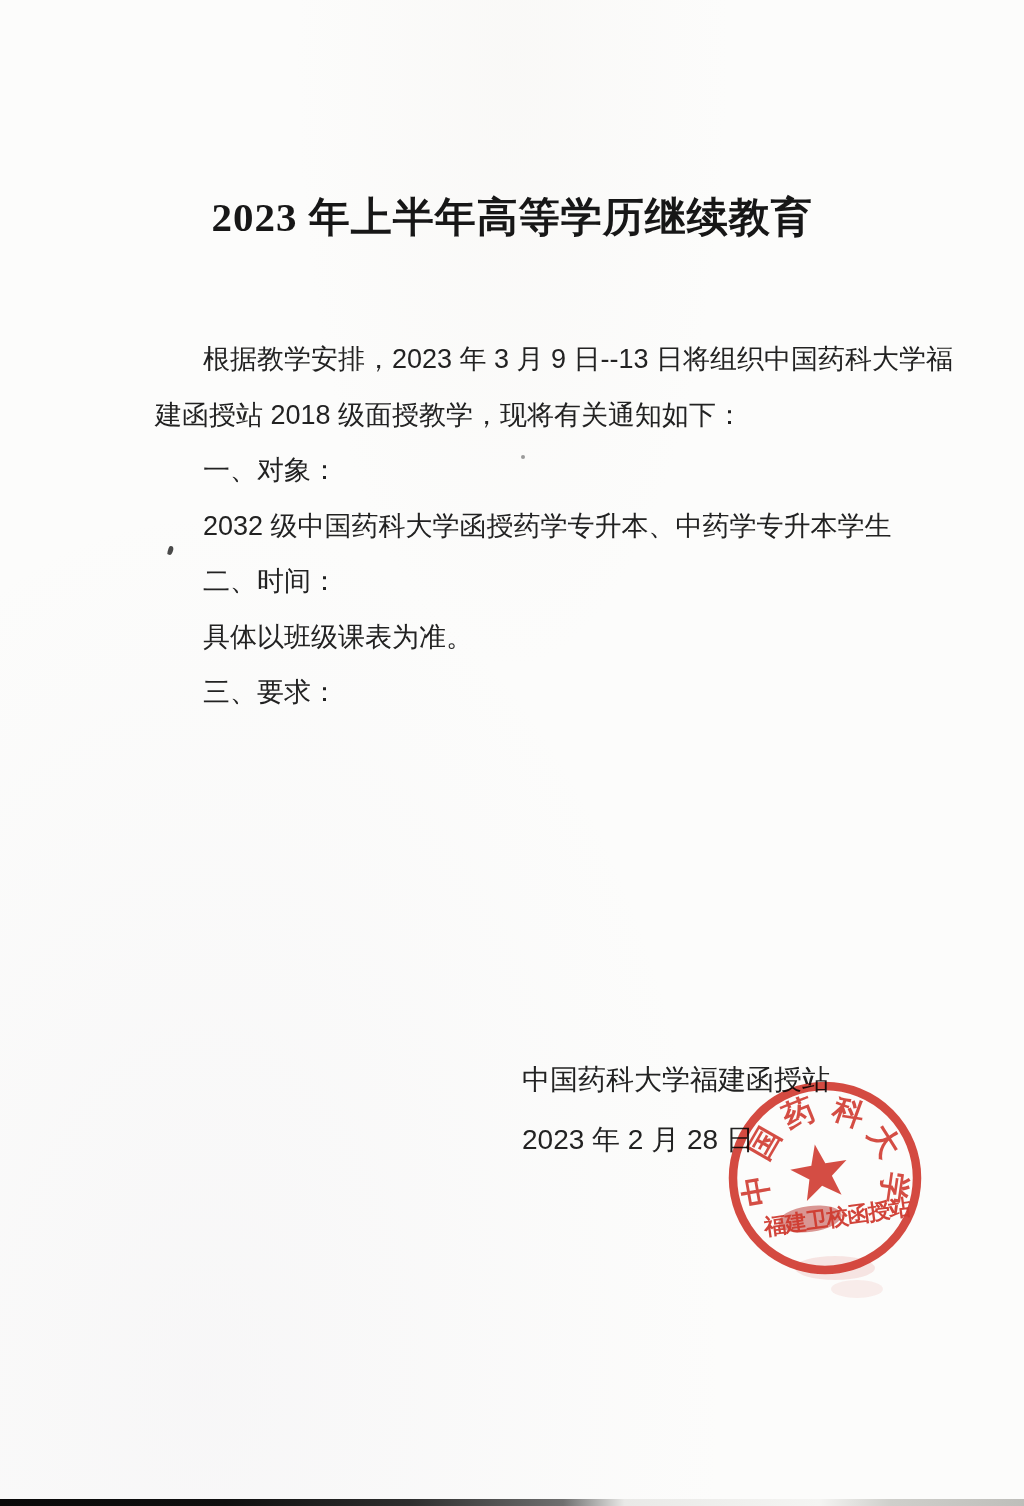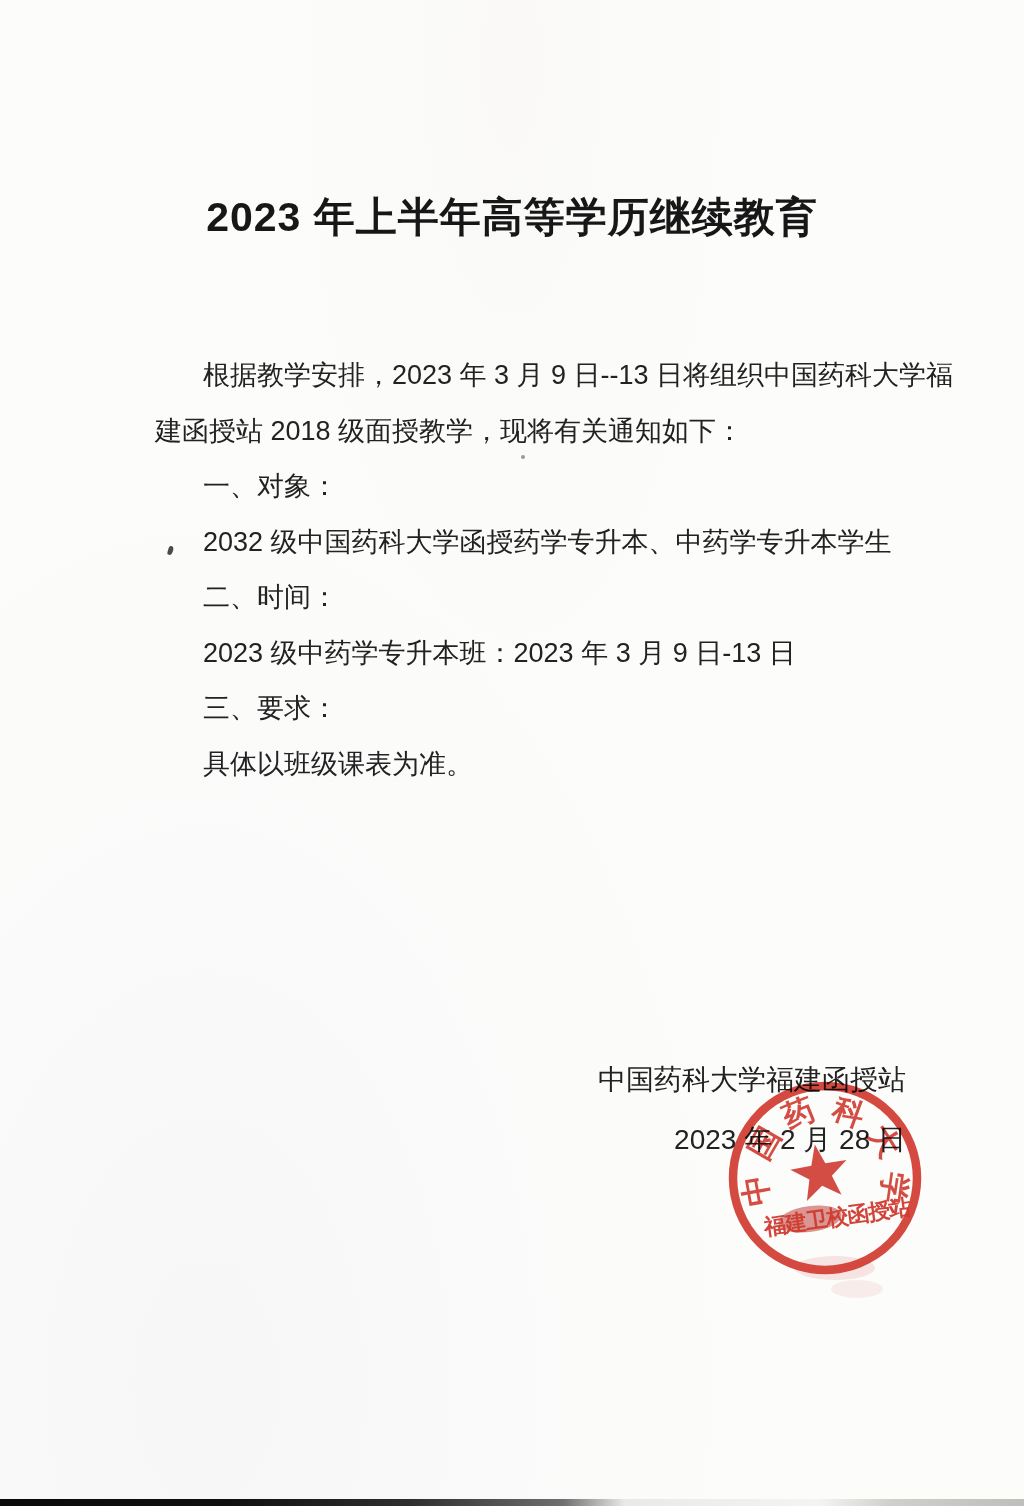--- a/index.html
+++ b/index.html
@@ -14,48 +14,48 @@
     overflow: hidden;
     font-family: "Liberation Sans", "DejaVu Sans", sans-serif;
     color: #1e1e1e;
   }
   .doc-title {
     position: absolute;
     top: 186px;
     left: 0;
     width: 1024px;
     text-align: center;
-    font-family: Liberation Sans, sans-serif;
+    font-family: Liberation Serif, serif;
     font-weight: 700;
     font-size: 41px;
     line-height: 62px;
     color: #171717;
     letter-spacing: 1px;
   }
   .body-block {
     position: absolute;
-    top: 348px;
+    top: 332px;
     left: 155px;
     width: 760px;
   }
   .body-line {
     height: 55.5px;
     line-height: 55.5px;
     font-size: 27px;
     font-weight: 500;
     white-space: nowrap;
     color: #222;
   }
   .body-line.indent { padding-left: 48px; }
   .sig-block {
     position: absolute;
     top: 1050px;
-    left: 506px;
+    left: 522px;
     width: 400px;
-    text-align: right;
+    text-align: left;
   }
   .sig-line {
     height: 60px;
     line-height: 60px;
     font-size: 28px;
     font-weight: 500;
     white-space: nowrap;
     color: #222;
   }
   .stamp {
@@ -97,23 +97,22 @@
   <div class="doc-title">
     <div>2023 年上半年高等学历继续教育</div>
   </div>
 
   <div class="body-block">
     <div class="body-line indent">根据教学安排，2023 年 3 月 9 日--13 日将组织中国药科大学福</div>
     <div class="body-line">建函授站 2018 级面授教学，现将有关通知如下：</div>
     <div class="body-line indent">一、对象：</div>
     <div class="body-line indent">2032 级中国药科大学函授药学专升本、中药学专升本学生</div>
     <div class="body-line indent">二、时间：</div>
-    <div class="body-line indent">2023 级中药学专升本班：2023 年 3 月 9 日-13 日</div>
+    <div class="body-line indent">具体以班级课表为准。</div>
     <div class="body-line indent">三、要求：</div>
-    <div class="body-line indent">具体以班级课表为准。</div>
   </div>
 
   <div class="sig-block">
     <div class="sig-line">中国药科大学福建函授站</div>
     <div class="sig-line">2023 年 2 月 28 日</div>
   </div>
 
   <svg class="stamp" viewBox="0 0 240 240" xmlns="http://www.w3.org/2000/svg">
 
     <ellipse cx="120" cy="200" rx="40" ry="12" fill="#cf2a1f" fill-opacity="0.12"></ellipse>

